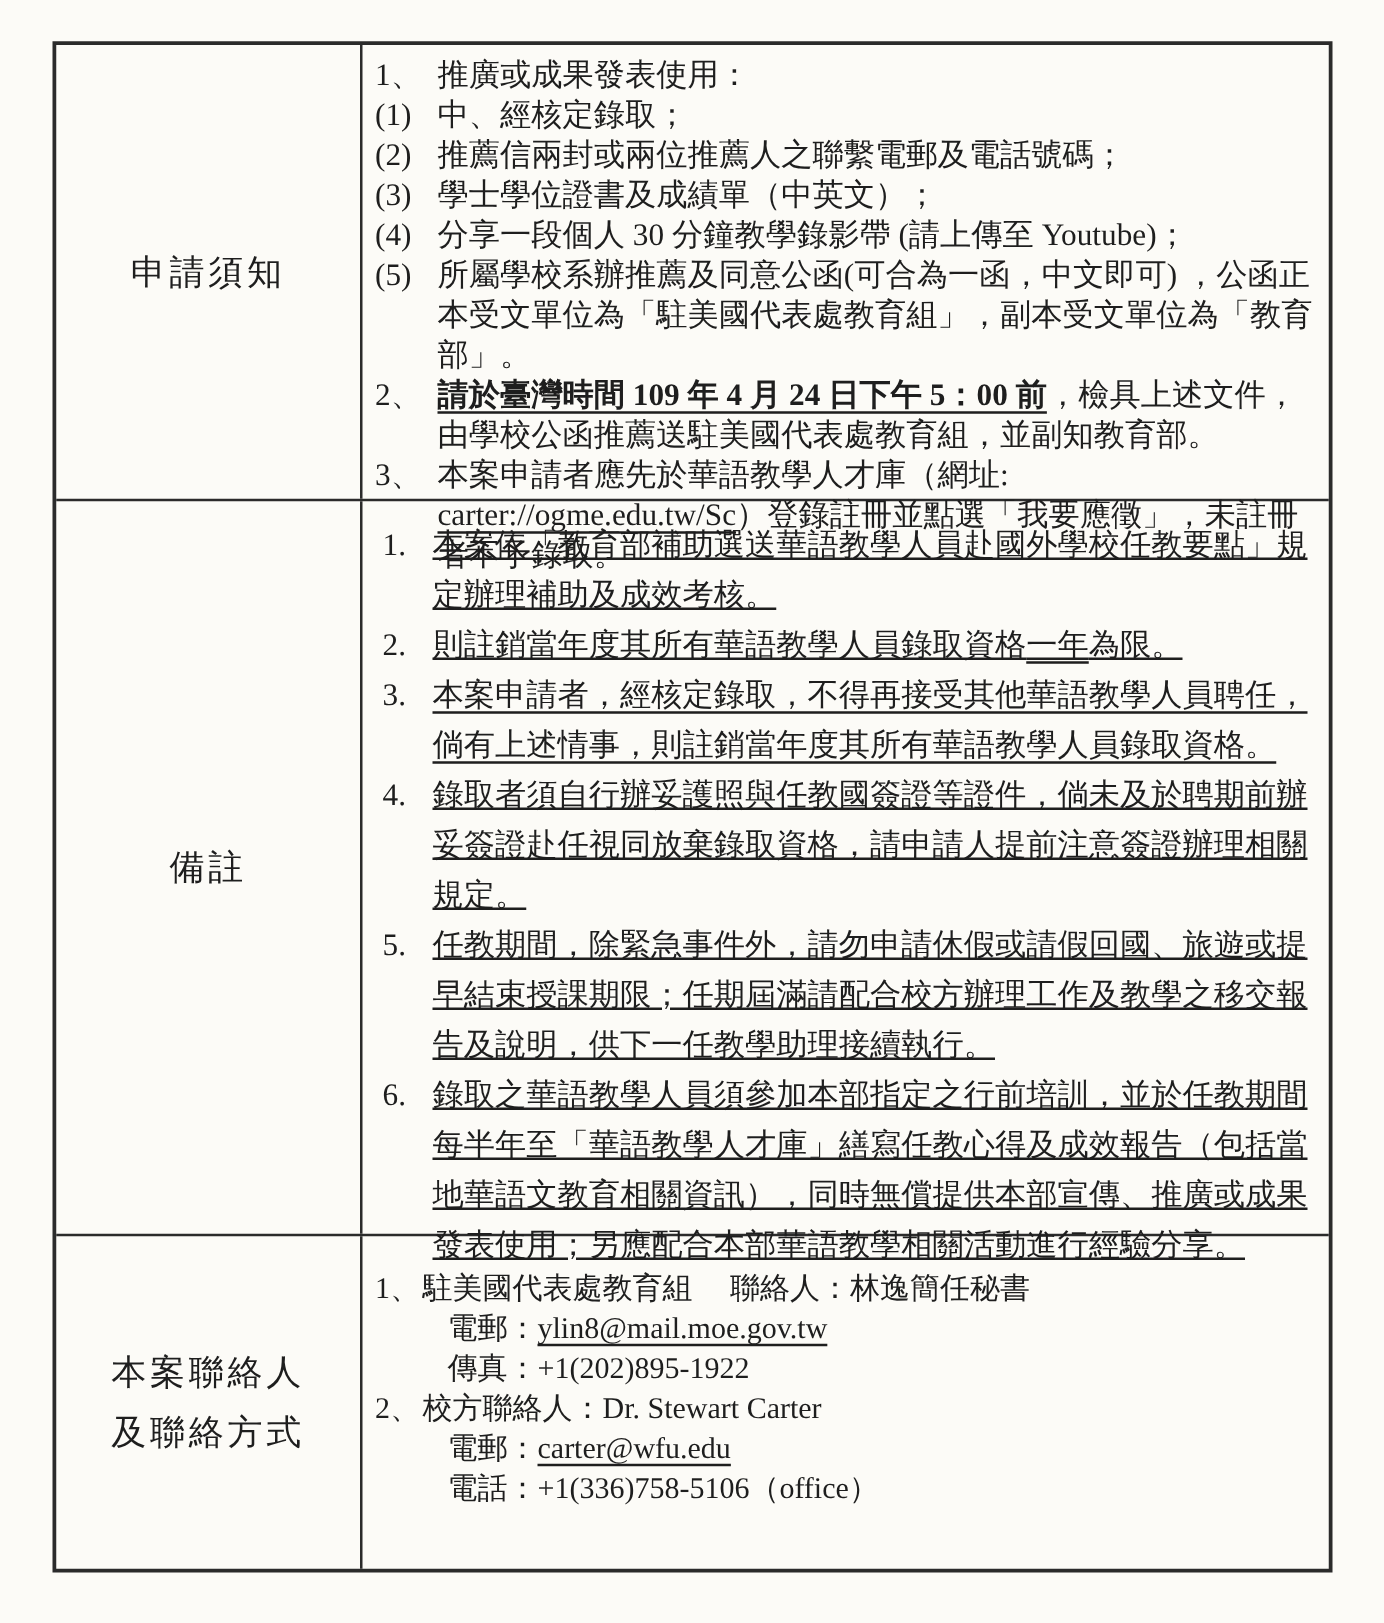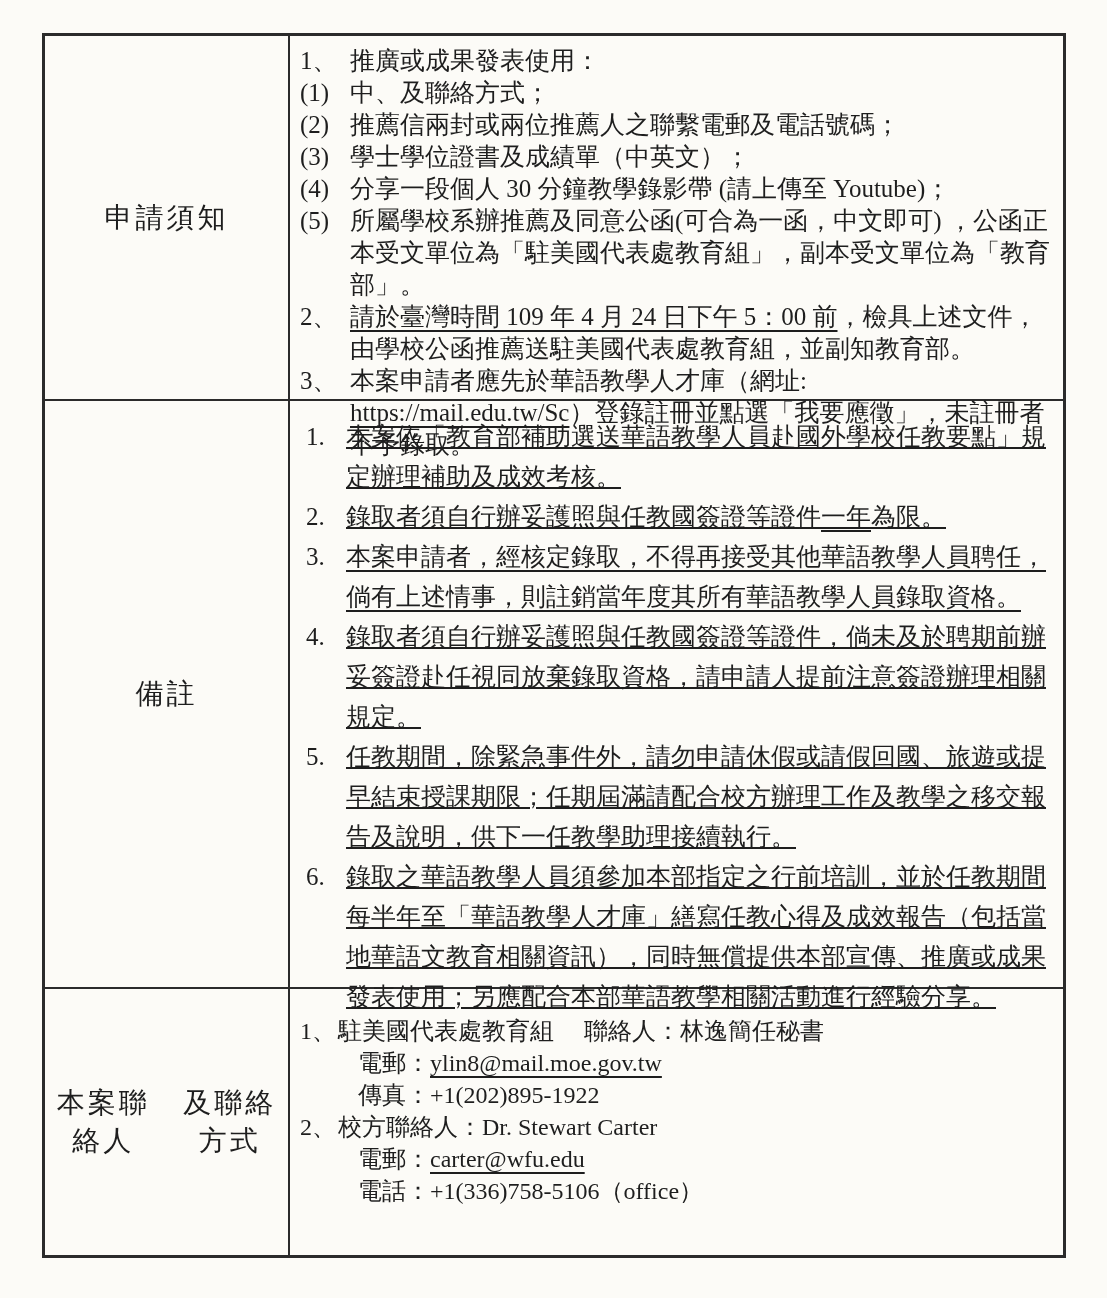--- a/index.html
+++ b/index.html
@@ -20,21 +20,21 @@
   .row{display:flex;border-bottom:2px solid #2b2b2b;box-sizing:border-box;}
   .row:last-child{border-bottom:none;}
   .label-cell{
     width:245px;flex:0 0 245px;
     border-right:2px solid #2b2b2b;
     display:flex;align-items:center;justify-content:center;
     text-align:center;
     font-size:28px;letter-spacing:3px;
     box-sizing:border-box;
   }
-  .label-lines{display:flex;flex-direction:row;gap:10px;}
+  .label-lines{display:flex;flex-direction:column;gap:10px;}
   .content-cell{flex:1;box-sizing:border-box;}
   
   .row-1{height:365px;}
   .content-notes{padding:9px 12px 0 10px;font-size:25px;line-height:32px;}
   .content-notes .item{display:flex;}
   .content-notes .marker{flex:0 0 50px;}
   .content-notes .txt{flex:1;}
   
   .row-2{height:588px;}
   .content-remarks{padding:16px 12px 0 16px;font-size:25px;line-height:40px;}
@@ -42,39 +42,39 @@
   .content-remarks .marker{flex:0 0 40px;}
   .content-remarks .txt{flex:1;text-decoration:underline;}
   
   .row-3{height:266px;}
   .content-contacts{padding:26px 12px 0 10px;font-size:24px;line-height:32px;}
   .chead{display:flex;}
   .chead .marker{flex:0 0 38px;}
   .csub{padding-left:58px;}
   
   .u{text-decoration:underline;text-decoration-thickness:2px;text-underline-offset:5px;}
-  .b{font-weight:normal;}
+  .b{font-weight:bold;}
 </style>
 </head>
 <body>
 
 <div class="doc-table">
 
   <div class="row row-1">
     <div class="label-cell">
       <span>申請須知</span>
     </div>
     <div class="content-cell content-notes">
       <div class="item">
         <span class="marker">1、</span>
         <span class="txt">推廣或成果發表使用：</span>
       </div>
       <div class="item">
         <span class="marker">(1)</span>
-        <span class="txt">中、及聯絡方式；</span>
+        <span class="txt">中、經核定錄取；</span>
       </div>
       <div class="item">
         <span class="marker">(2)</span>
         <span class="txt">推薦信兩封或兩位推薦人之聯繫電郵及電話號碼；</span>
       </div>
       <div class="item">
         <span class="marker">(3)</span>
         <span class="txt">學士學位證書及成績單（中英文）；</span>
       </div>
       <div class="item">
@@ -84,37 +84,37 @@
       <div class="item">
         <span class="marker">(5)</span>
         <span class="txt">所屬學校系辦推薦及同意公函(可合為一函，中文即可) ，公函正本受文單位為「駐美國代表處教育組」，副本受文單位為「教育部」。</span>
       </div>
       <div class="item">
         <span class="marker">2、</span>
         <span class="txt"><span class="b u">請於臺灣時間 109 年 4 月 24 日下午 5：00 前</span><span>，檢具上述文件，由學校公函推薦送駐美國代表處教育組，並副知教育部。</span></span>
       </div>
       <div class="item">
         <span class="marker">3、</span>
-        <span class="txt"><span>本案申請者應先於華語教學人才庫（網址: </span><span class="u">https://mail.edu.tw/Sc</span><span>）登錄註冊並點選「我要應徵」，未註冊者不予錄取。</span></span>
+        <span class="txt"><span>本案申請者應先於華語教學人才庫（網址: </span><span class="u">carter://ogme.edu.tw/Sc</span><span>）登錄註冊並點選「我要應徵」，未註冊者不予錄取。</span></span>
       </div>
     </div>
   </div>
 
   <div class="row row-2">
     <div class="label-cell">
       <span>備註</span>
     </div>
     <div class="content-cell content-remarks">
       <div class="item">
         <span class="marker">1.</span>
         <span class="txt">本案依「教育部補助選送華語教學人員赴國外學校任教要點」規定辦理補助及成效考核。</span>
       </div>
       <div class="item">
         <span class="marker">2.</span>
-        <span class="txt"><span>錄取者須自行辦妥護照與任教國簽證等證件</span><span class="u">一年</span><span>為限。</span></span>
+        <span class="txt"><span>則註銷當年度其所有華語教學人員錄取資格</span><span class="u">一年</span><span>為限。</span></span>
       </div>
       <div class="item">
         <span class="marker">3.</span>
         <span class="txt u">本案申請者，經核定錄取，不得再接受其他華語教學人員聘任，倘有上述情事，則註銷當年度其所有華語教學人員錄取資格。</span>
       </div>
       <div class="item">
         <span class="marker">4.</span>
         <span class="txt">錄取者須自行辦妥護照與任教國簽證等證件，倘未及於聘期前辦妥簽證赴任視同放棄錄取資格，請申請人提前注意簽證辦理相關規定。</span>
       </div>
       <div class="item">

